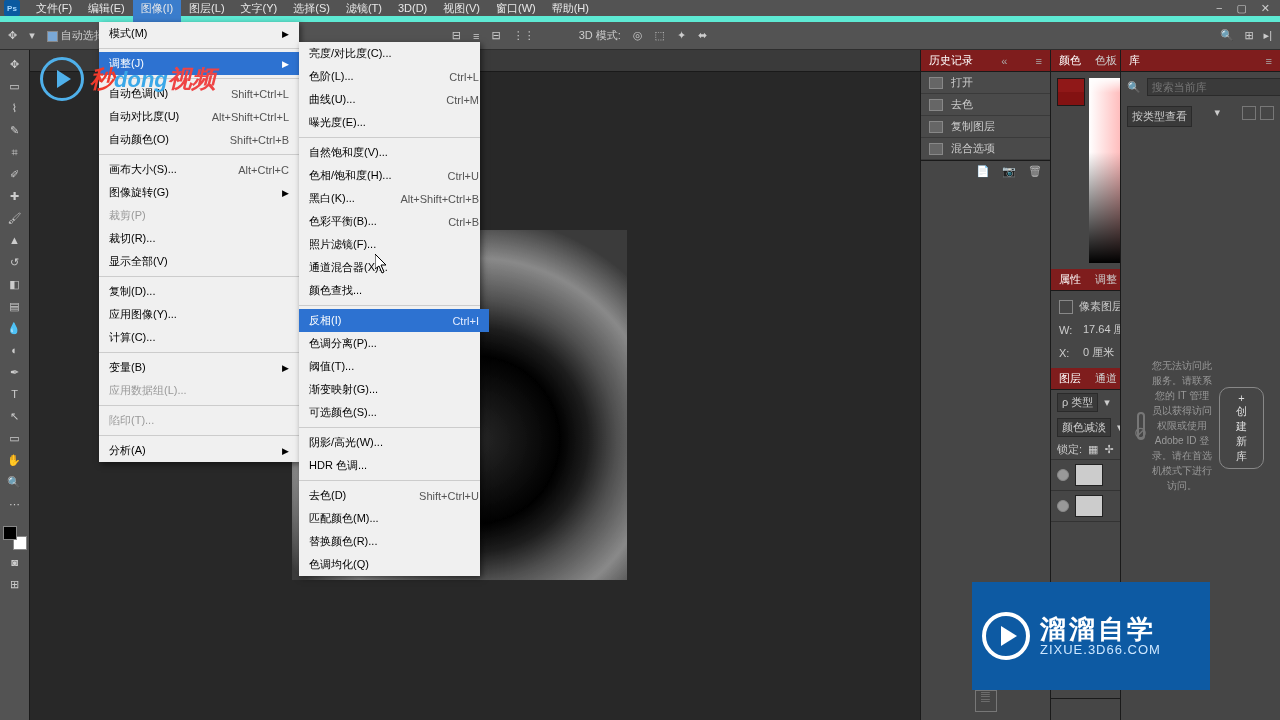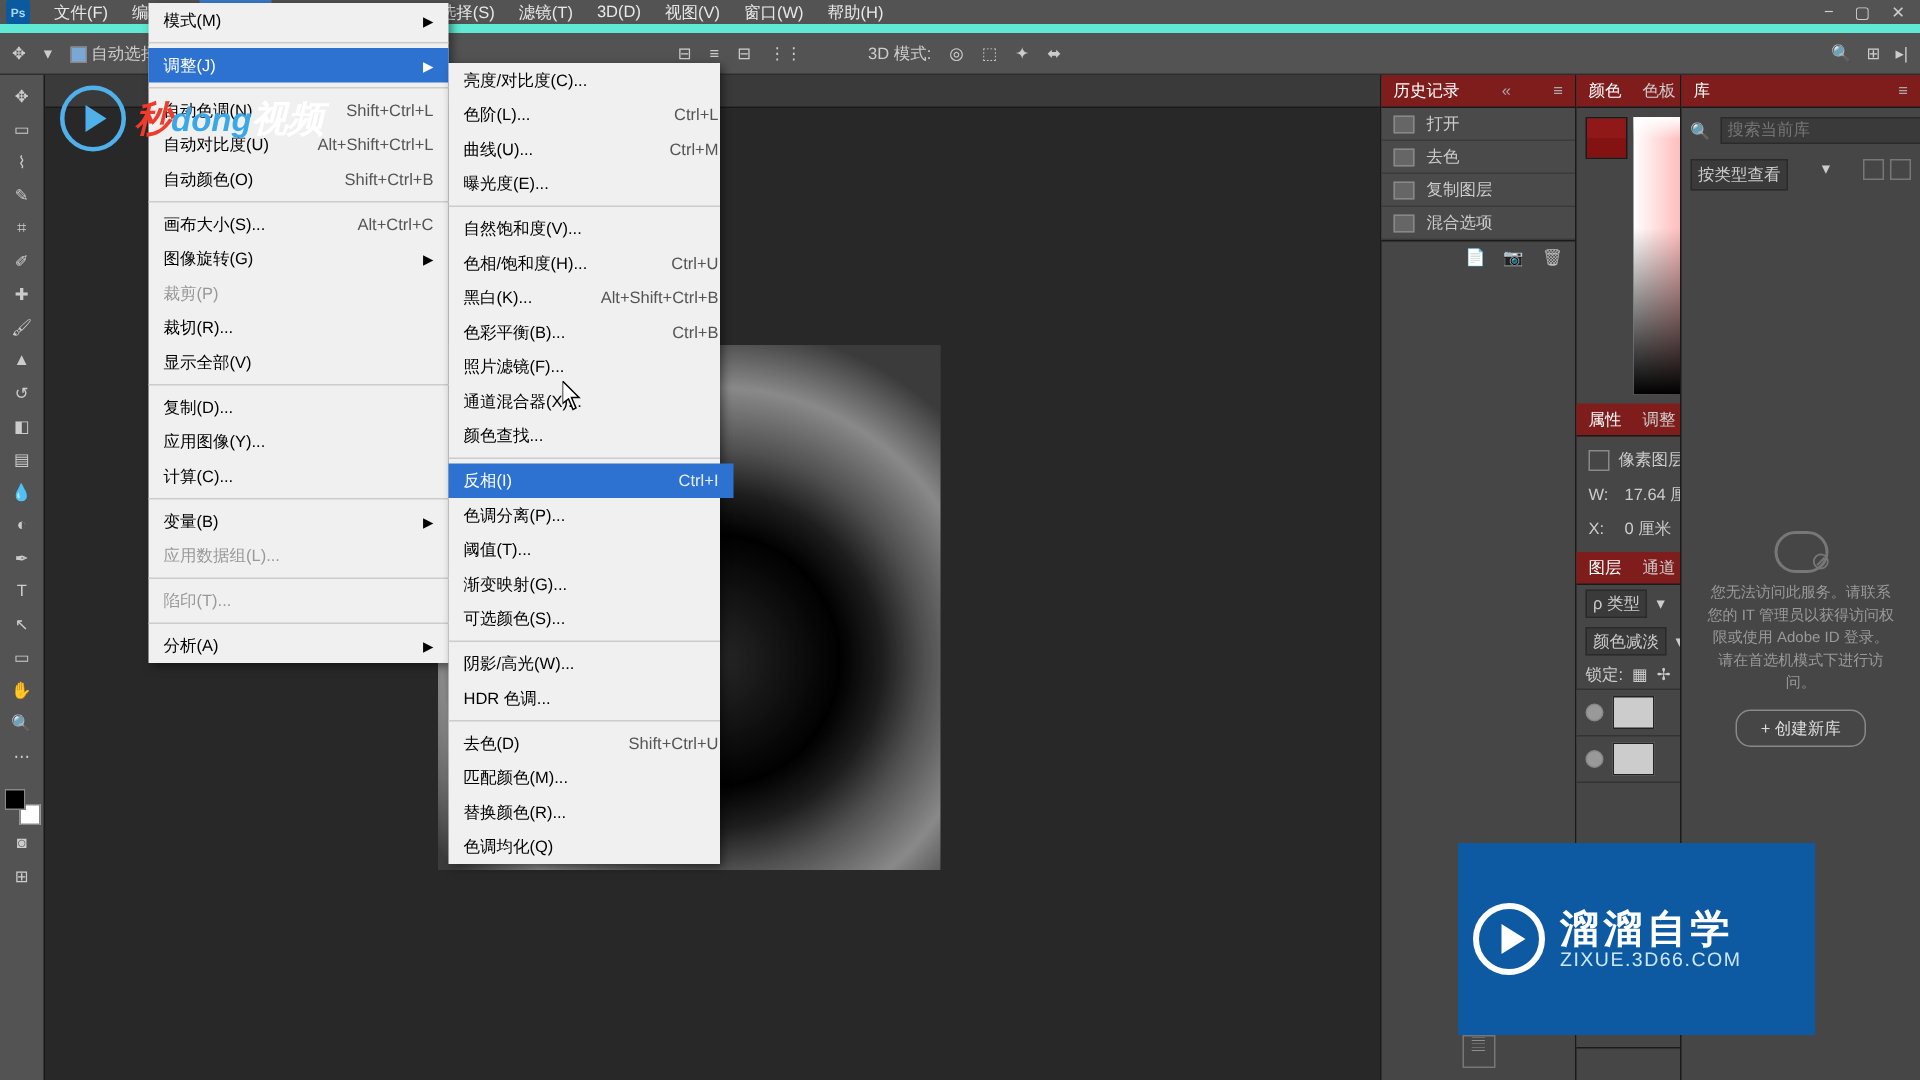--- a/index.html
+++ b/index.html
@@ -65,21 +65,21 @@
 .cp-swatch{width:28px;height:28px;border:1px solid #1a1a1a;position:relative}
 .cp-swatch::before{content:"";position:absolute;top:0;left:0;width:100%;height:50%;background:#901818}
 .cp-swatch::after{content:"";position:absolute;bottom:0;left:0;width:100%;height:50%;background:#831212}
 .libs-body{flex:1;display:flex;flex-direction:column;padding:6px;gap:10px}
 .libs-search{display:flex;align-items:center;gap:6px}
 .libs-search input{flex:1;background:#3a3a3a;border:1px solid #2a2a2a;color:#aaa;padding:2px 4px}
 .libs-select{display:flex;align-items:flex-start;gap:22px}
 .libs-select .sel{flex:1;background:#3a3a3a;border:1px solid #2a2a2a;padding:2px 4px;color:#ccc}
 .libs-view{display:flex;gap:4px}
 .libs-view span{width:14px;height:14px;border:1px solid #777;cursor:pointer}
-.libs-center{flex:1;display:flex;flex-direction:column;align-items:center;justify-content:center;color:#999;text-align:center;gap:6px;padding:0 10px}
+.libs-center{flex:1;display:flex;flex-direction:row;align-items:center;justify-content:center;color:#999;text-align:center;gap:6px;padding:0 10px}
 .libs-center .cloud{width:36px;height:28px;border:2px solid #777;border-radius:14px;position:relative}
 .libs-center .cloud::after{content:"⊘";position:absolute;right:-4px;bottom:-4px;color:#777;font-size:16px}
 .libs-center .btn{border:1px solid #888;padding:4px 16px;border-radius:10px;color:#ddd;cursor:pointer;margin-top:4px}
 .props-body{padding:8px;display:flex;flex-direction:column;gap:8px;flex:0 0 auto}
 .props-row{display:flex;gap:10px;align-items:center;color:#ccc}
 .props-row .lab{width:14px;color:#ccc}
 .props-row .val{background:transparent;border:none;color:#ccc}
 .props-title{display:flex;align-items:center;gap:6px}
 .props-title .icon{width:14px;height:14px;border:1px solid #888}
 .layers-body{flex:1;display:flex;flex-direction:column}
@@ -87,21 +87,21 @@
 .layers-ctrl select,.layers-ctrl .sel{background:#3a3a3a;border:1px solid #2a2a2a;color:#ccc;padding:1px 4px}
 .layers-ctrl .iconrow{margin-left:auto;display:flex;gap:6px}
 .layers-ctrl .iconrow span{color:#999}
 .layers-row2{display:flex;align-items:center;gap:6px;padding:2px 6px;border-bottom:1px solid #333}
 .layers-list{flex:1;background:#464646;position:relative}
 .layer-item{display:flex;align-items:center;gap:6px;padding:4px 6px;border-bottom:1px solid #333}
 .layer-item .eye{width:12px;height:12px;border:1px solid #888;border-radius:50%;background:#999}
 .layer-item .thumb{width:28px;height:22px;background:#ccc;border:1px solid #222}
 .layers-footer{height:22px;border-top:1px solid #1a1a1a;display:flex;align-items:center;justify-content:flex-end;gap:10px;padding:0 8px;color:#aaa}
 
-.zixue{position:absolute;right:70px;bottom:30px;width:238px;height:128px;background:#0d5aa3;display:flex;align-items:center;padding:0 10px;gap:10px;z-index:90}
+.zixue{position:absolute;right:70px;bottom:30px;width:238px;height:108px;background:#0d5aa3;display:flex;align-items:center;padding:0 10px;gap:10px;z-index:90}
 .zixue .play{width:48px;height:48px;border:4px solid #fff;border-radius:50%;display:flex;align-items:center;justify-content:center}
 .zixue .play::before{content:"";border-left:16px solid #fff;border-top:10px solid transparent;border-bottom:10px solid transparent;margin-left:5px}
 .zixue .tcol{display:flex;flex-direction:column;line-height:1.1}
 .zixue .big{color:#fff;font-size:26px;font-weight:bold;letter-spacing:3px}
 .zixue .small{color:#cde7ff;font-size:13px;font-family:Arial;letter-spacing:1px}
 </style>
 </head>
 <body>
 
 <div class="menubar">
@@ -177,21 +177,21 @@
 </div>
 
 <div class="doc-tabs">
   
 </div>
 
 <div class="canvas-area">
   <div class="canvas-img"></div>
 </div>
 
-<div class="dropdown" id="dd1" style="left:99px;top:2px;width:200px">
+<div class="dropdown" id="dd1" style="left:99px;top:22px;width:200px">
     <div class="dd-item">
       <span>模式(M)</span>
       <span class="dd-arrow">▶</span>
     </div>
     <div class="dd-sep"></div>
     <div class="dd-item highlight">
       <span>调整(J)</span>
       <span class="dd-arrow">▶</span>
     </div>
     <div class="dd-sep"></div>
@@ -337,21 +337,21 @@
 <div class="cursor">
   <svg width="14" height="20" viewBox="0 0 14 20">
       <path d="M0 0 L0 15 L4 12 L7 19 L9 18 L6 11 L11 11 Z" fill="#fff" stroke="#000" stroke-width="1"></path>
     </svg>
 </div>
 
 <div class="watermark" style="top:48px">
   <div class="play"></div>
   <div class="txt">
     <span>
-      <span style="color:#f03a2c;font-size:24px">秒</span><span style="color:#3aa8e8;font-size:22px;font-family:Arial">dong</span><span style="color:#ffffff;font-size:24px">视频</span>
+      <span style="color:#f03a2c;font-size:24px">秒</span><span style="color:#3aa8e8;font-size:22px;font-family:Arial">dong</span><span style="color:#ef4444;font-size:24px">视频</span>
     </span>
   </div>
 </div>
 
 <div class="right-col">
 
   <div class="panel-a">
     <div class="panel-header">
       <span class="tab active">历史记录</span>
       <span class="menu-icon">«</span>

